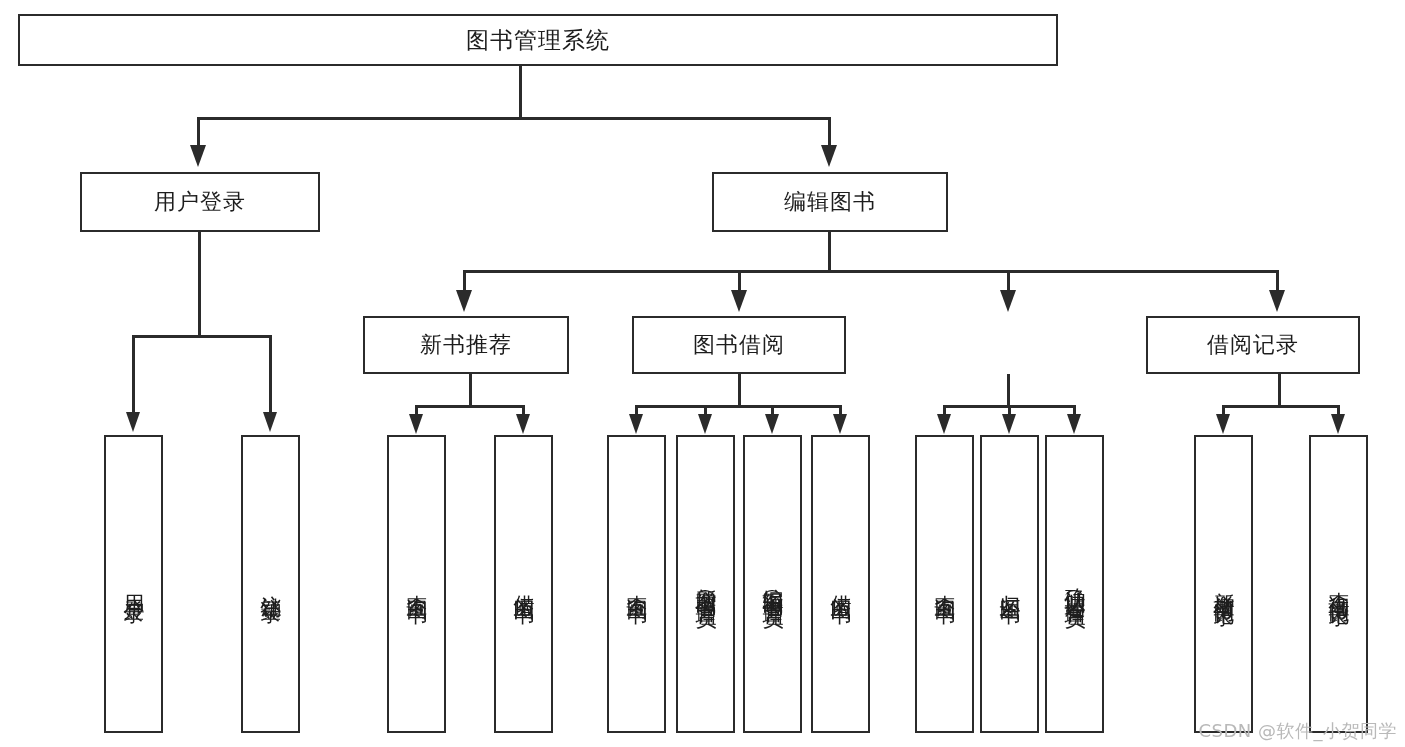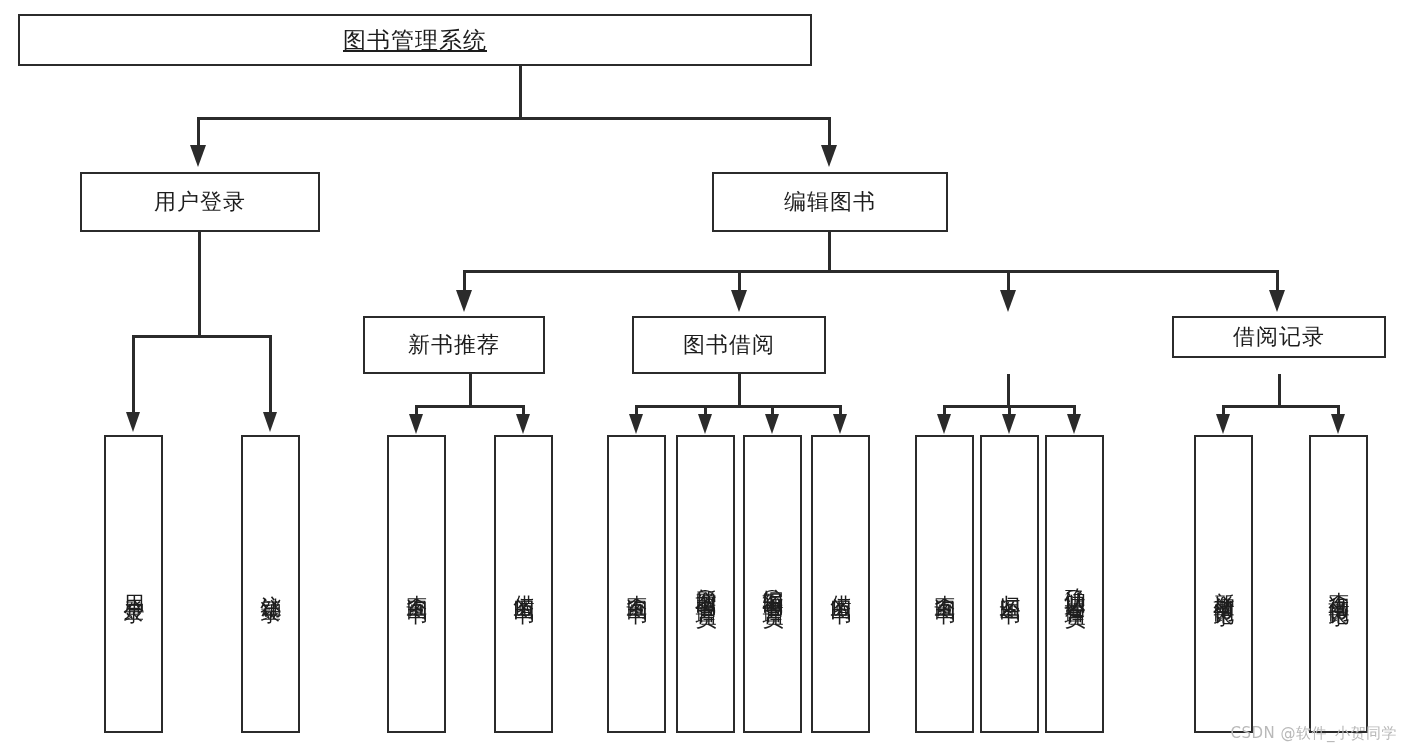--- a/index.html
+++ b/index.html
@@ -65,32 +65,32 @@
   .arrow.small {
     border-left: 7px solid transparent;
     border-right: 7px solid transparent;
     border-top: 20px solid #2b2b2b;
   }
 
   .watermark {
     position: absolute;
     right: 8px;
     bottom: 4px;
-    font-size: 15px;
+    font-size: 18px;
     color: #b9b9b9;
     letter-spacing: 0.5px;
     white-space: nowrap;
   }
 </style>
 </head>
 <body>
 
 <div id="canvas">
 
-  <div class="node root" style="left:18px; top:14px; width:794px; height:52px;text-decoration:underline;">
+  <div class="node root" style="left:18px; top:14px; width:1040px; height:52px;">
     <span class="label">图书管理系统</span>
   </div>
 
   <div class="edge v" style="left:519px; top:66px; width:3px; height:52px;"></div>
 
   <div class="edge h" style="left:197px; top:117px; width:634px; height:3px;"></div>
 
   <div class="edge v" style="left:197px; top:117px; width:3px; height:30px;"></div>
   <div class="arrow" style="left:190px; top:145px;"></div>
   <div class="edge v" style="left:828px; top:117px; width:3px; height:30px;"></div>
@@ -114,27 +114,27 @@
   <div class="edge h" style="left:463px; top:270px; width:815px; height:3px;"></div>
   <div class="edge v" style="left:463px; top:270px; width:3px; height:22px;"></div>
   <div class="arrow" style="left:456px; top:290px;"></div>
   <div class="edge v" style="left:738px; top:270px; width:3px; height:22px;"></div>
   <div class="arrow" style="left:731px; top:290px;"></div>
   <div class="edge v" style="left:1007px; top:270px; width:3px; height:22px;"></div>
   <div class="arrow" style="left:1000px; top:290px;"></div>
   <div class="edge v" style="left:1276px; top:270px; width:3px; height:22px;"></div>
   <div class="arrow" style="left:1269px; top:290px;"></div>
 
-  <div class="node" style="left:363px; top:316px; width:182px; height:58px;">
+  <div class="node" style="left:363px; top:316px; width:206px; height:58px;">
     <span class="label">新书推荐</span>
   </div>
-  <div class="node" style="left:632px; top:316px; width:194px; height:58px;">
+  <div class="node" style="left:632px; top:316px; width:214px; height:58px;">
     <span class="label">图书借阅</span>
   </div>
-  <div class="node" style="left:1172px; top:316px; width:214px; height:42px;">
+  <div class="node" style="left:1146px; top:316px; width:214px; height:58px;">
     <span class="label">借阅记录</span>
   </div>
 
   <div class="edge v" style="left:469px; top:374px; width:3px; height:32px;"></div>
   <div class="edge h" style="left:415px; top:405px; width:110px; height:3px;"></div>
   <div class="edge v" style="left:415px; top:405px; width:3px; height:12px;"></div>
   <div class="arrow small" style="left:409px; top:414px;"></div>
   <div class="edge v" style="left:522px; top:405px; width:3px; height:12px;"></div>
   <div class="arrow small" style="left:516px; top:414px;"></div>
 

